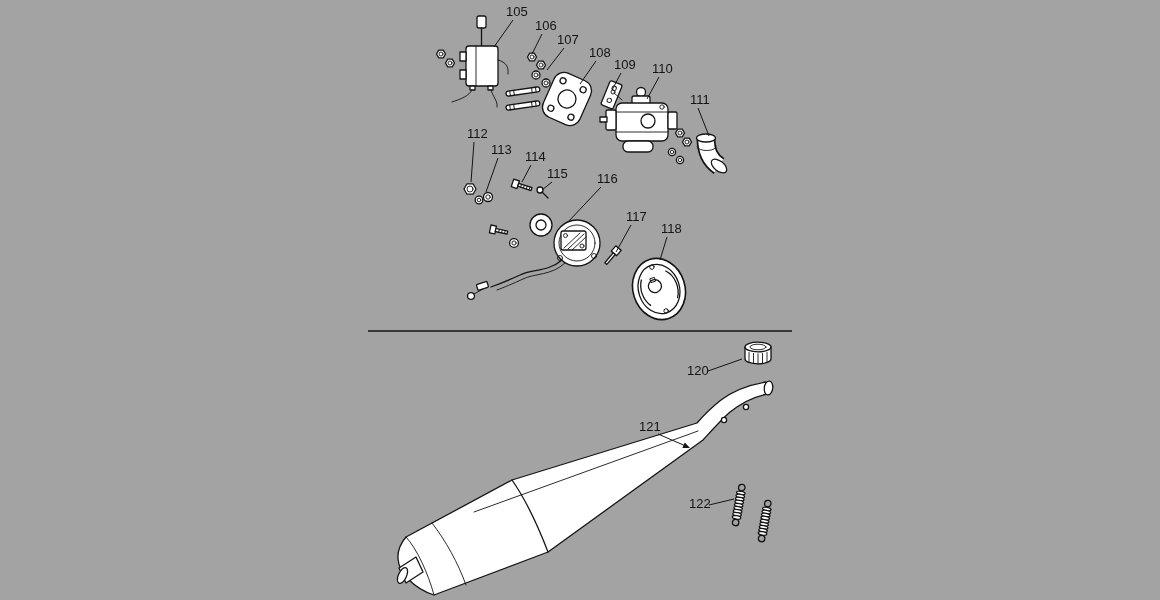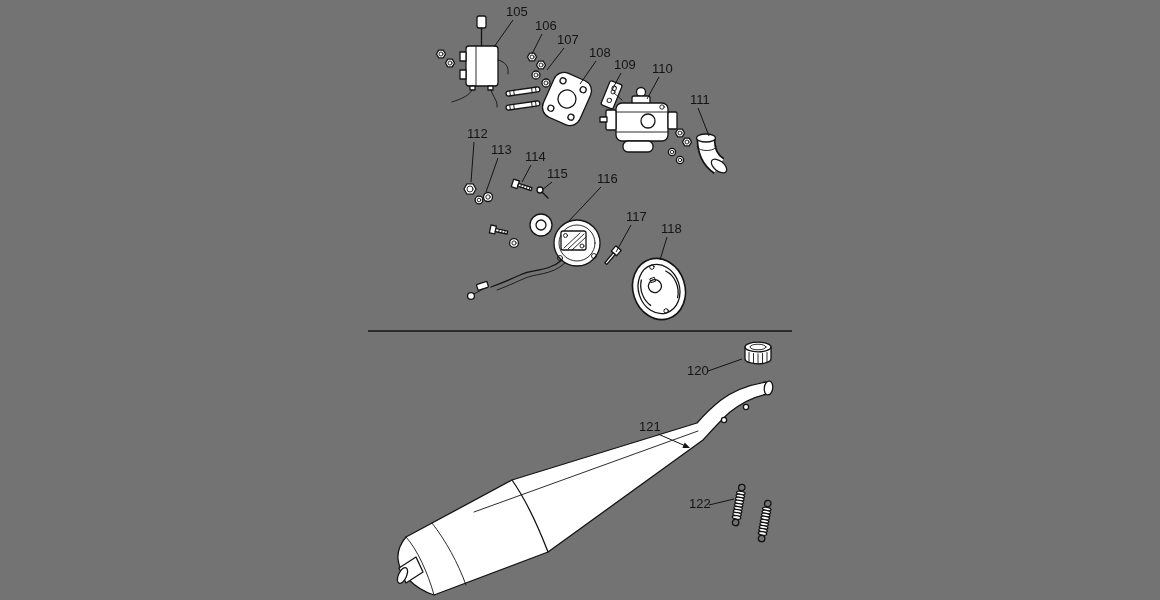--- a/index.html
+++ b/index.html
@@ -1,16 +1,16 @@
 <!DOCTYPE html>
 <html><head>
 <meta charset="utf-8">
 <style>
   html,body{margin:0;padding:0;background:#ffffff;}
-  .page{position:relative;width:1160px;height:600px;background:#737373;overflow:hidden;
+  .page{position:relative;width:1160px;height:600px;background:#a3a3a3;overflow:hidden;
         font-family:"Liberation Sans",sans-serif;}
   svg{position:absolute;left:0;top:0;}
   .ol{stroke:#141414;fill:#ffffff;stroke-width:1.3;stroke-linejoin:round;stroke-linecap:round;}
   .ln{stroke:#141414;fill:none;stroke-width:1.3;stroke-linejoin:round;stroke-linecap:round;}
   .thin{stroke-width:0.9;}
   .thick{stroke-width:1.6;}
   .fill{fill:#141414;stroke:none;}
   .lbl{font-family:"Liberation Sans",sans-serif;font-size:13px;fill:#141414;}
   .leader{stroke:#141414;stroke-width:1;fill:none;}
 </style>

